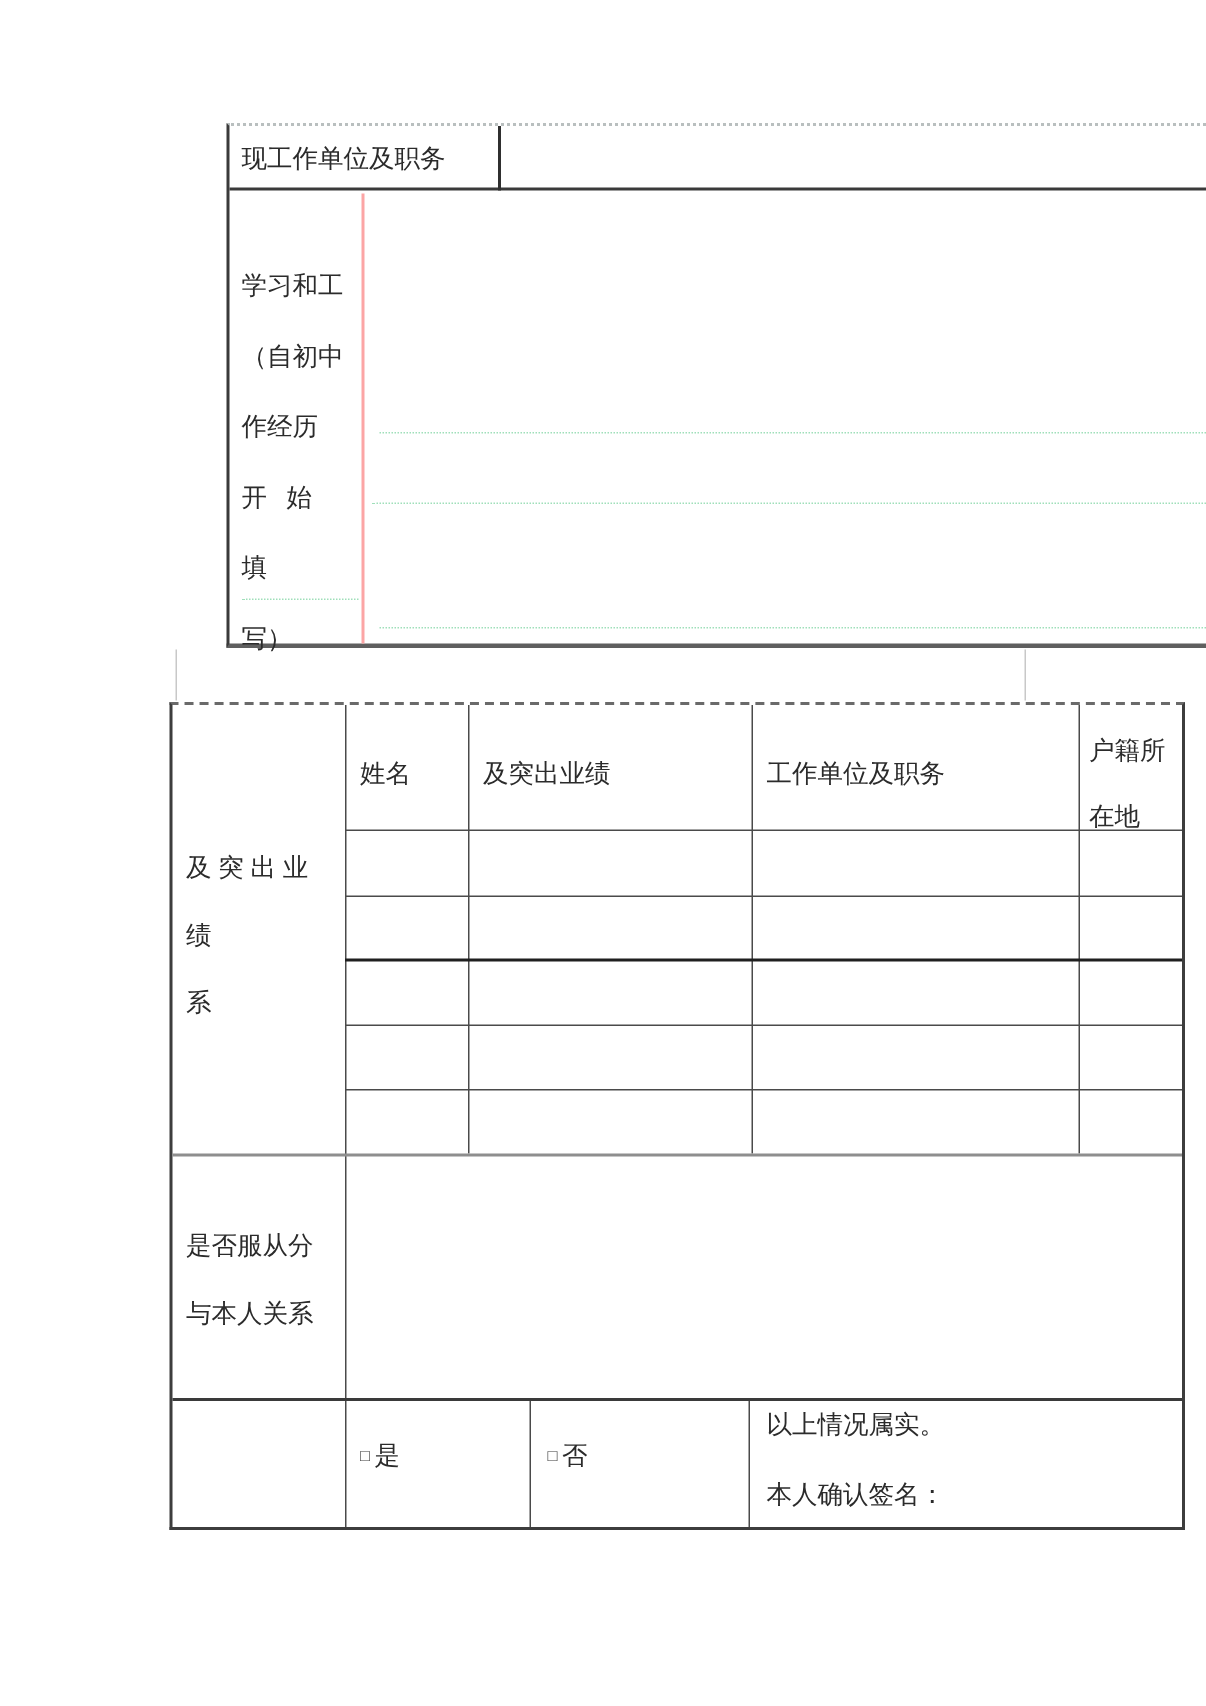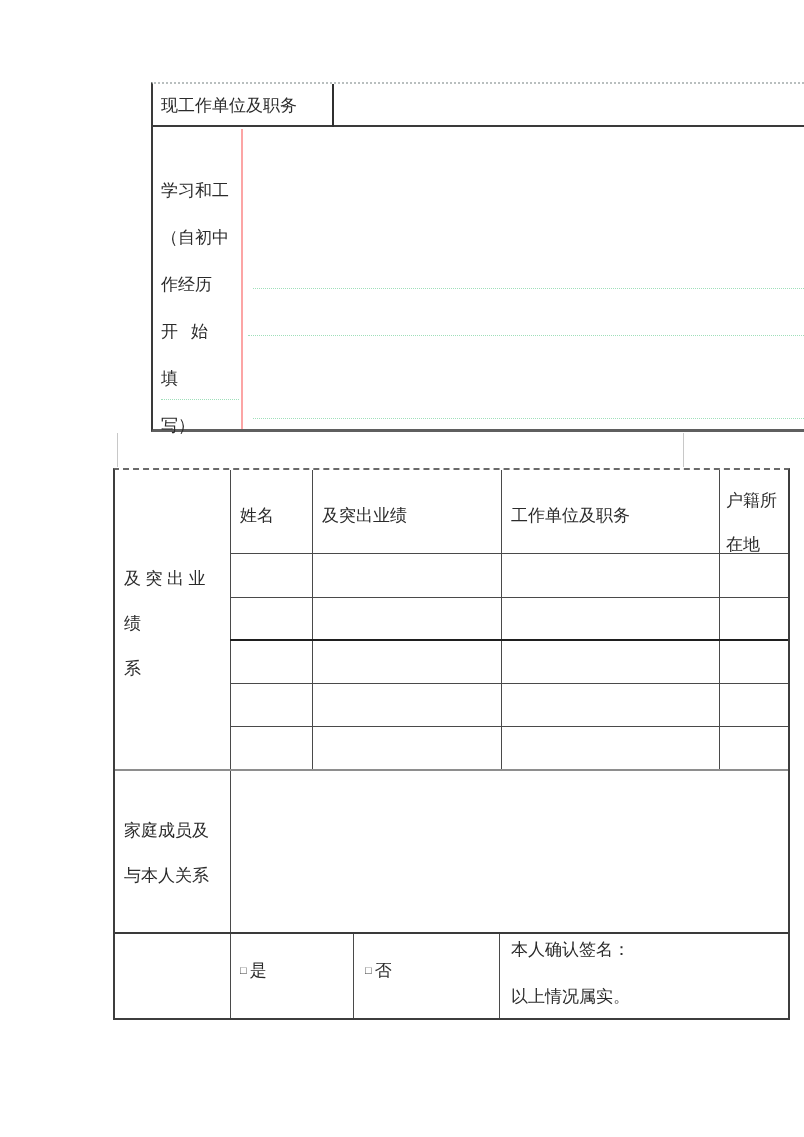--- a/index.html
+++ b/index.html
@@ -136,36 +136,36 @@
       <div style="flex:1;"></div>
     </div>
     <div class="abs" style="left:117px;top:258px;width:556px;height:41px;display:flex;">
       <div style="width:80px;"></div>
       <div style="width:189px;"></div>
       <div style="width:218px;"></div>
       <div style="flex:1;"></div>
     </div>
 
     <div class="abs strengthlabel">
-      <div>家庭成员及</div>
+      <div>是否服从分</div>
       <div>与本人关系</div>
     </div>
     <div class="abs" style="left:117px;top:301px;width:556px;height:160px;"></div>
 
     <div class="abs hline-sec" style="left:0;top:462px;width:673px;"></div>
     <div class="abs vline" style="left:238px;top:464px;height:84px;"></div>
     <div class="abs vline" style="left:384px;top:464px;height:84px;"></div>
 
 
     <div class="abs cellText opt" style="left:125px;">
       <span class="chk">□</span><span>是</span>
     </div>
     <div class="abs cellText opt" style="left:250px;">
       <span class="chk">□</span><span>否</span>
     </div>
 
     <div class="abs stmt">
+      <div>以上情况属实。</div>
       <div>本人确认签名：</div>
-      <div>以上情况属实。</div>
     </div>
 
   </div>
 </div>
 
 </body></html>

